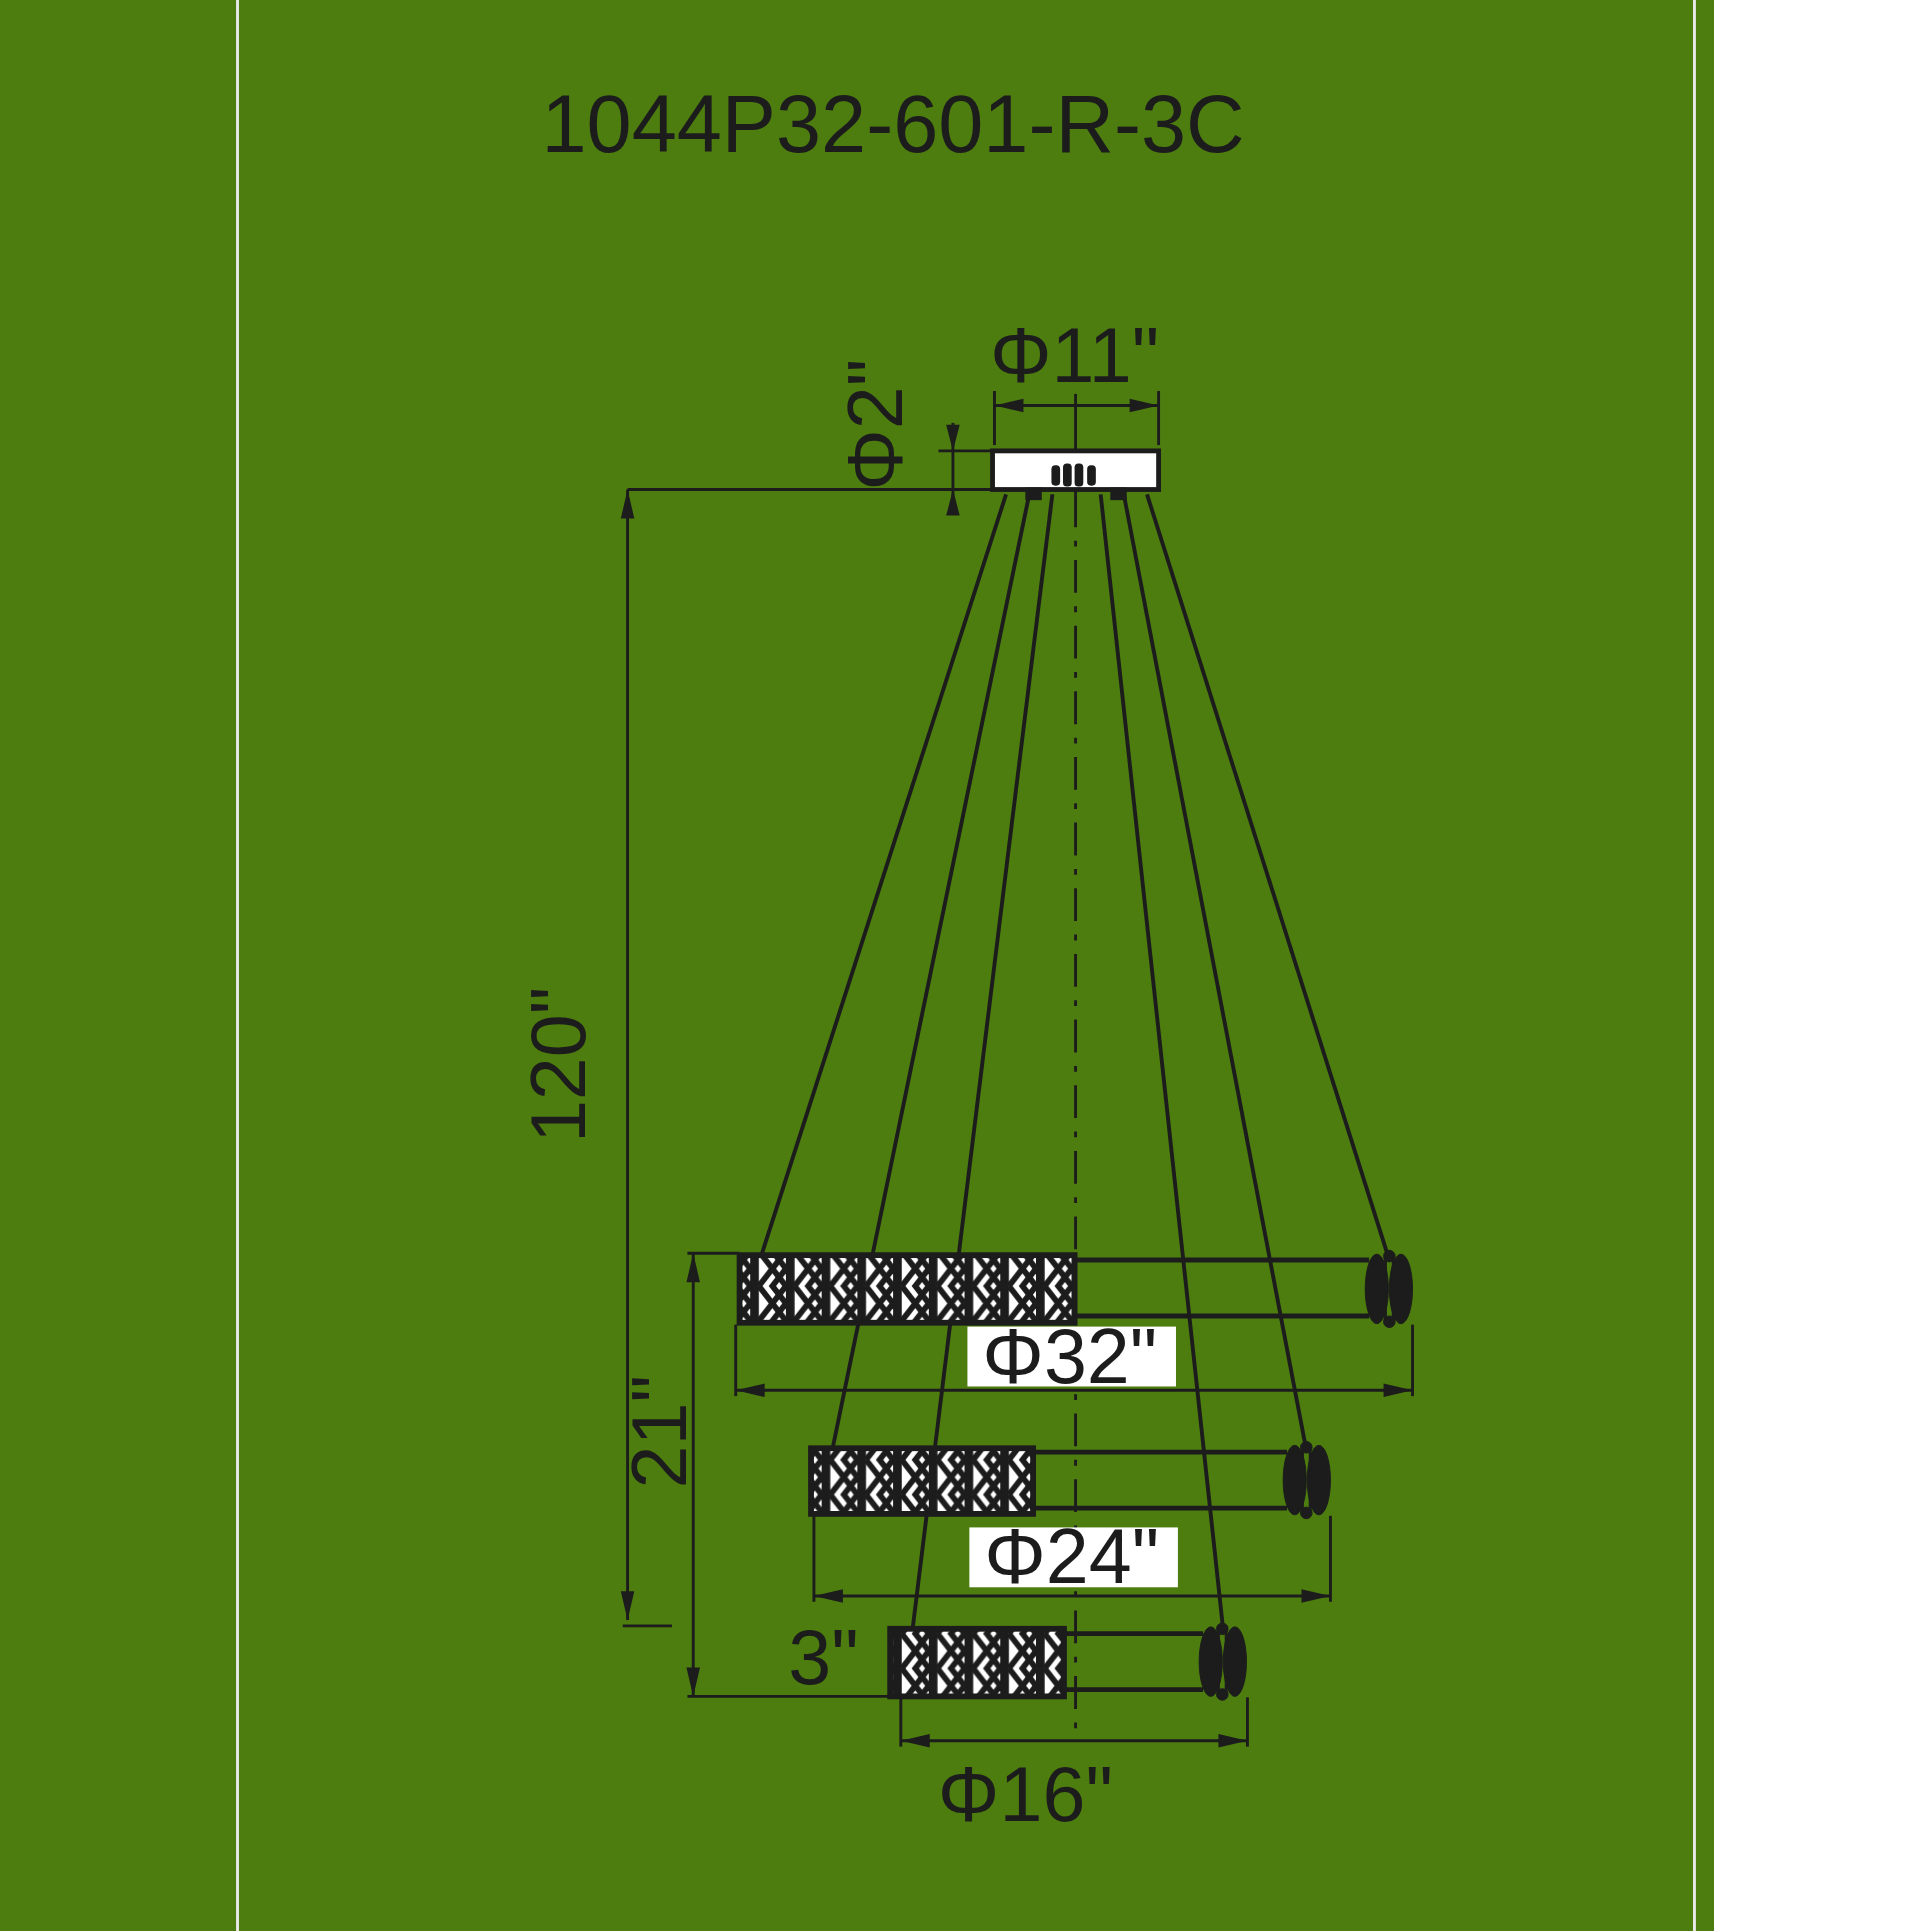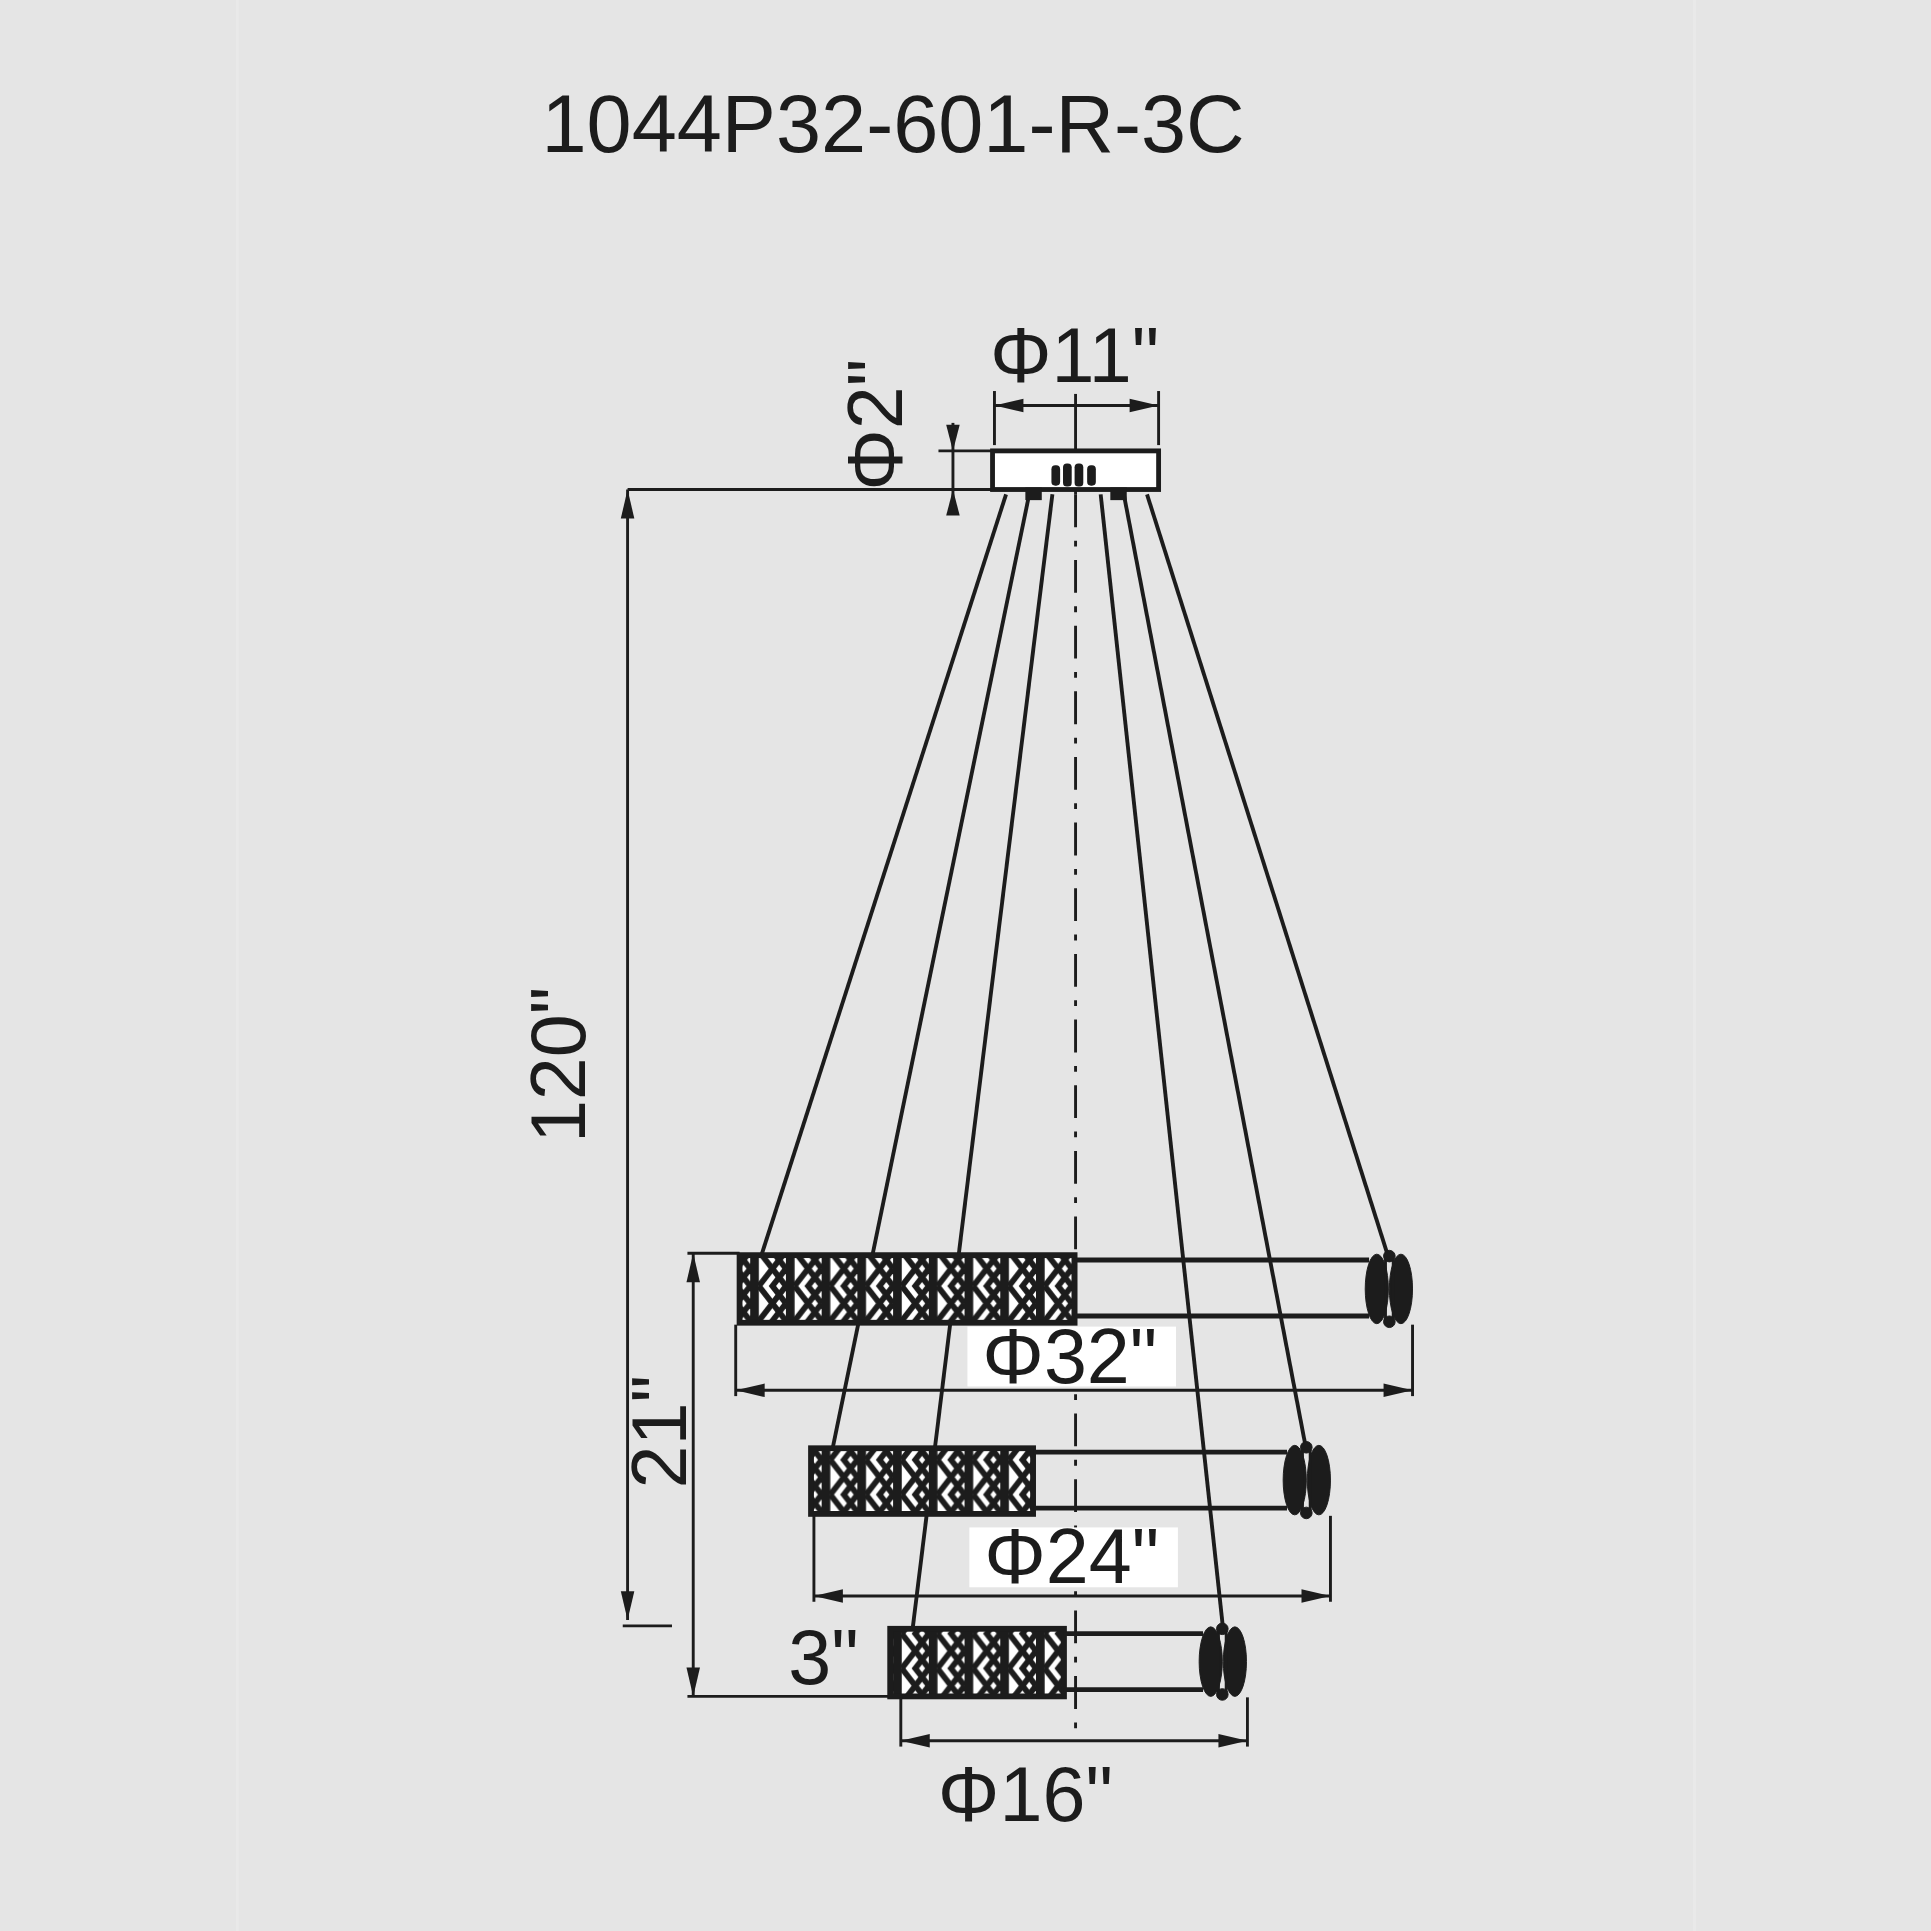--- a/index.html
+++ b/index.html
@@ -3,23 +3,23 @@
 <meta charset="utf-8">
 <style>
   html, body {
     margin: 0;
     padding: 0;
     background: #ffffff;
     font-family: "Liberation Sans", sans-serif;
   }
   .canvas {
     position: relative;
-    width: 1931px;
+    width: 1714px;
     height: 1931px;
-    background: #e5e5e5;
+    background: #4d7c0f;
     overflow: hidden;
   }
   svg text {
     fill: #1c1c1c;
     font-family: "Liberation Sans", "DejaVu Sans", sans-serif;
   }
   .dim-label { font-size: 80px; }
   .title-label { font-size: 84px; }
 </style>
 </head>

